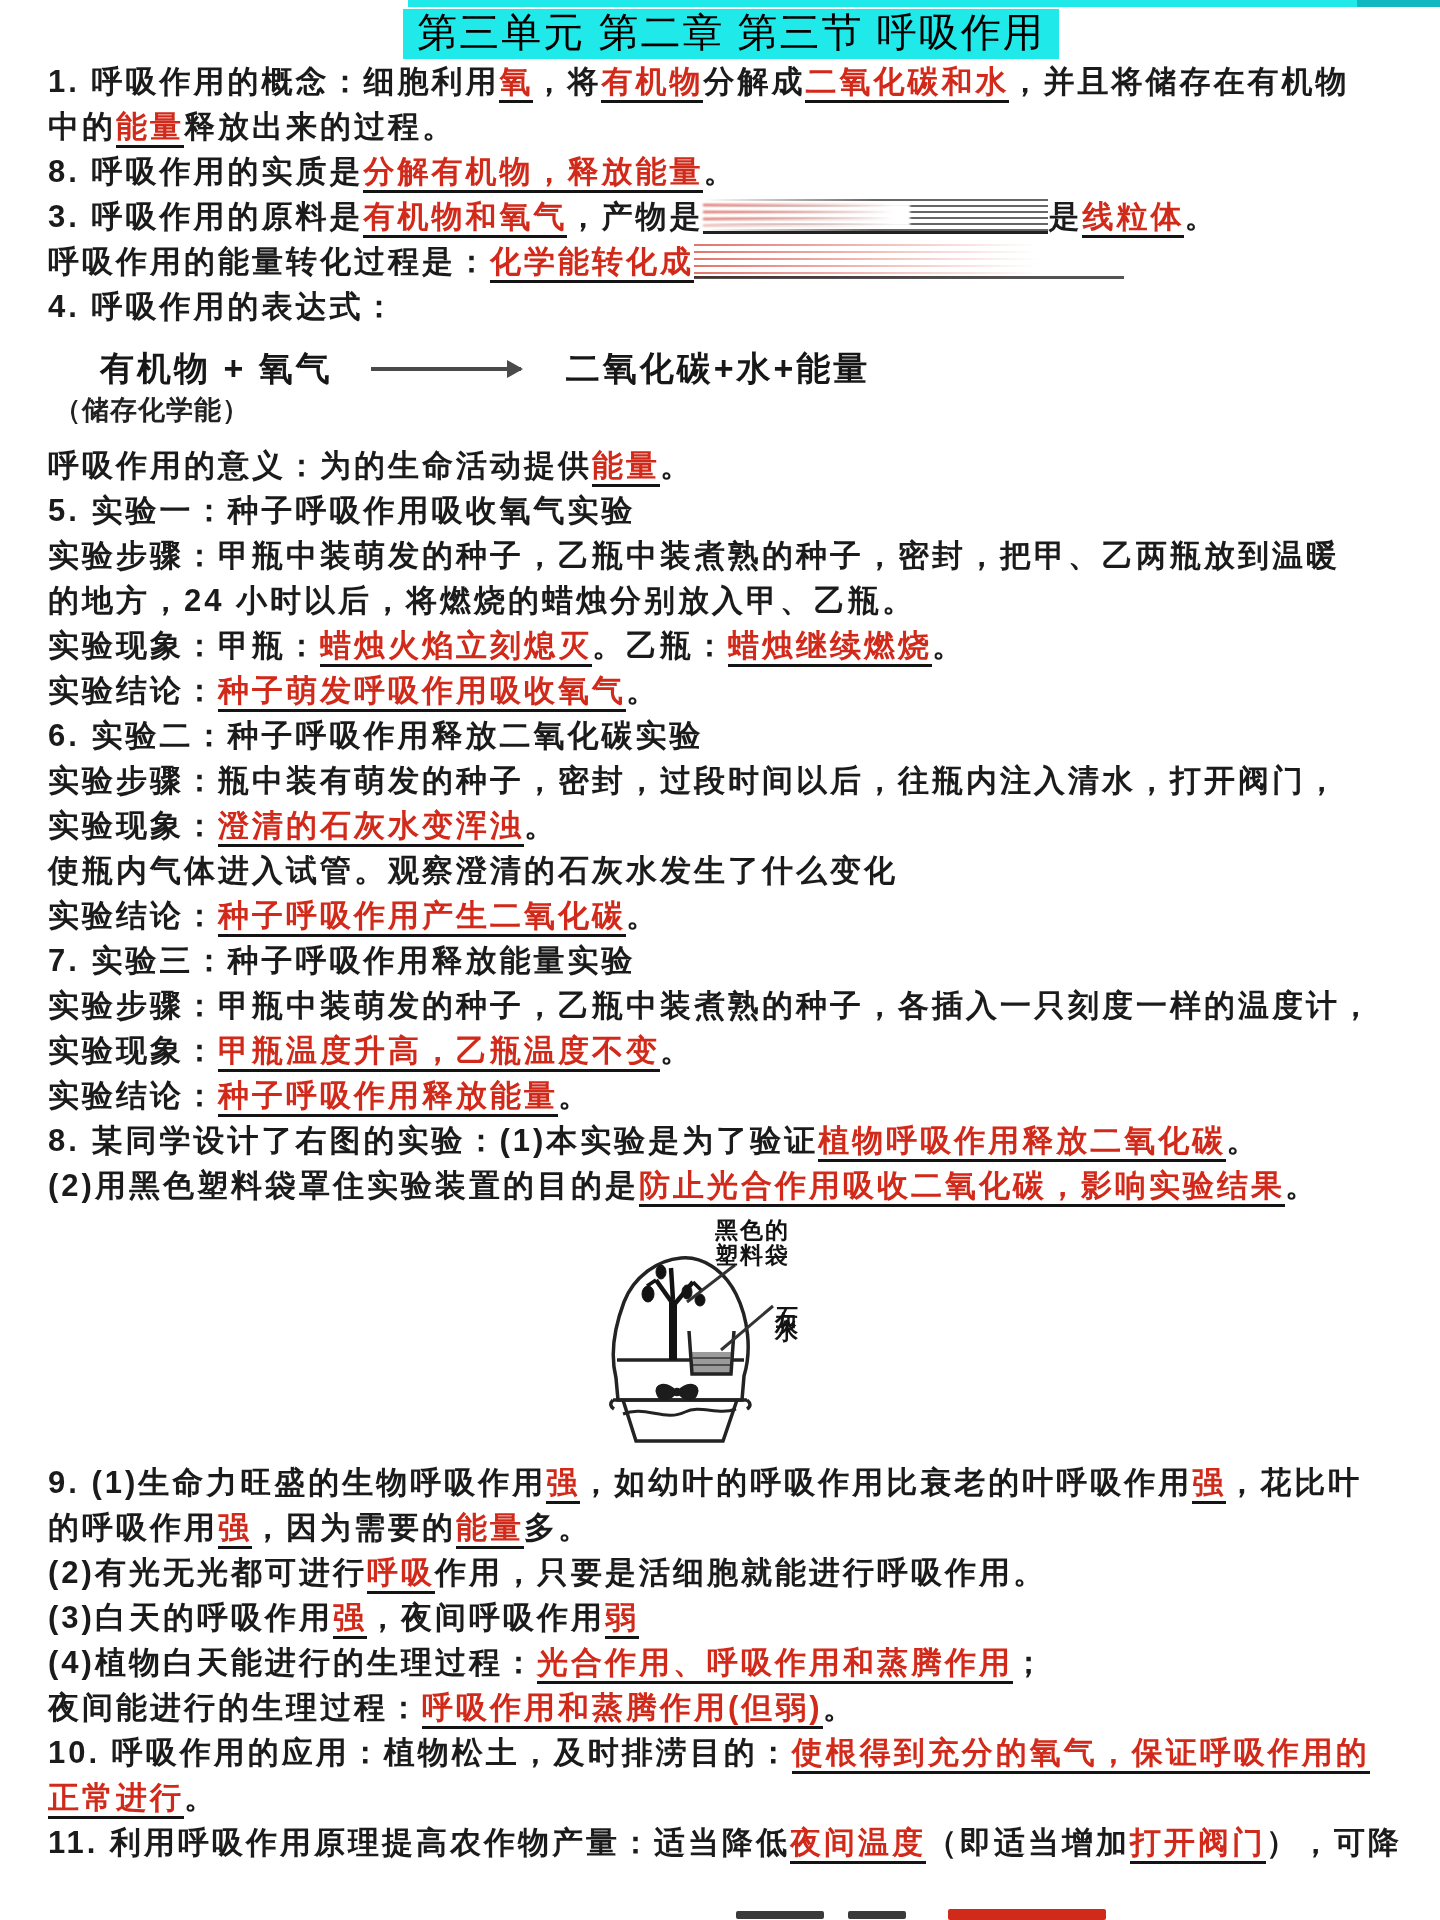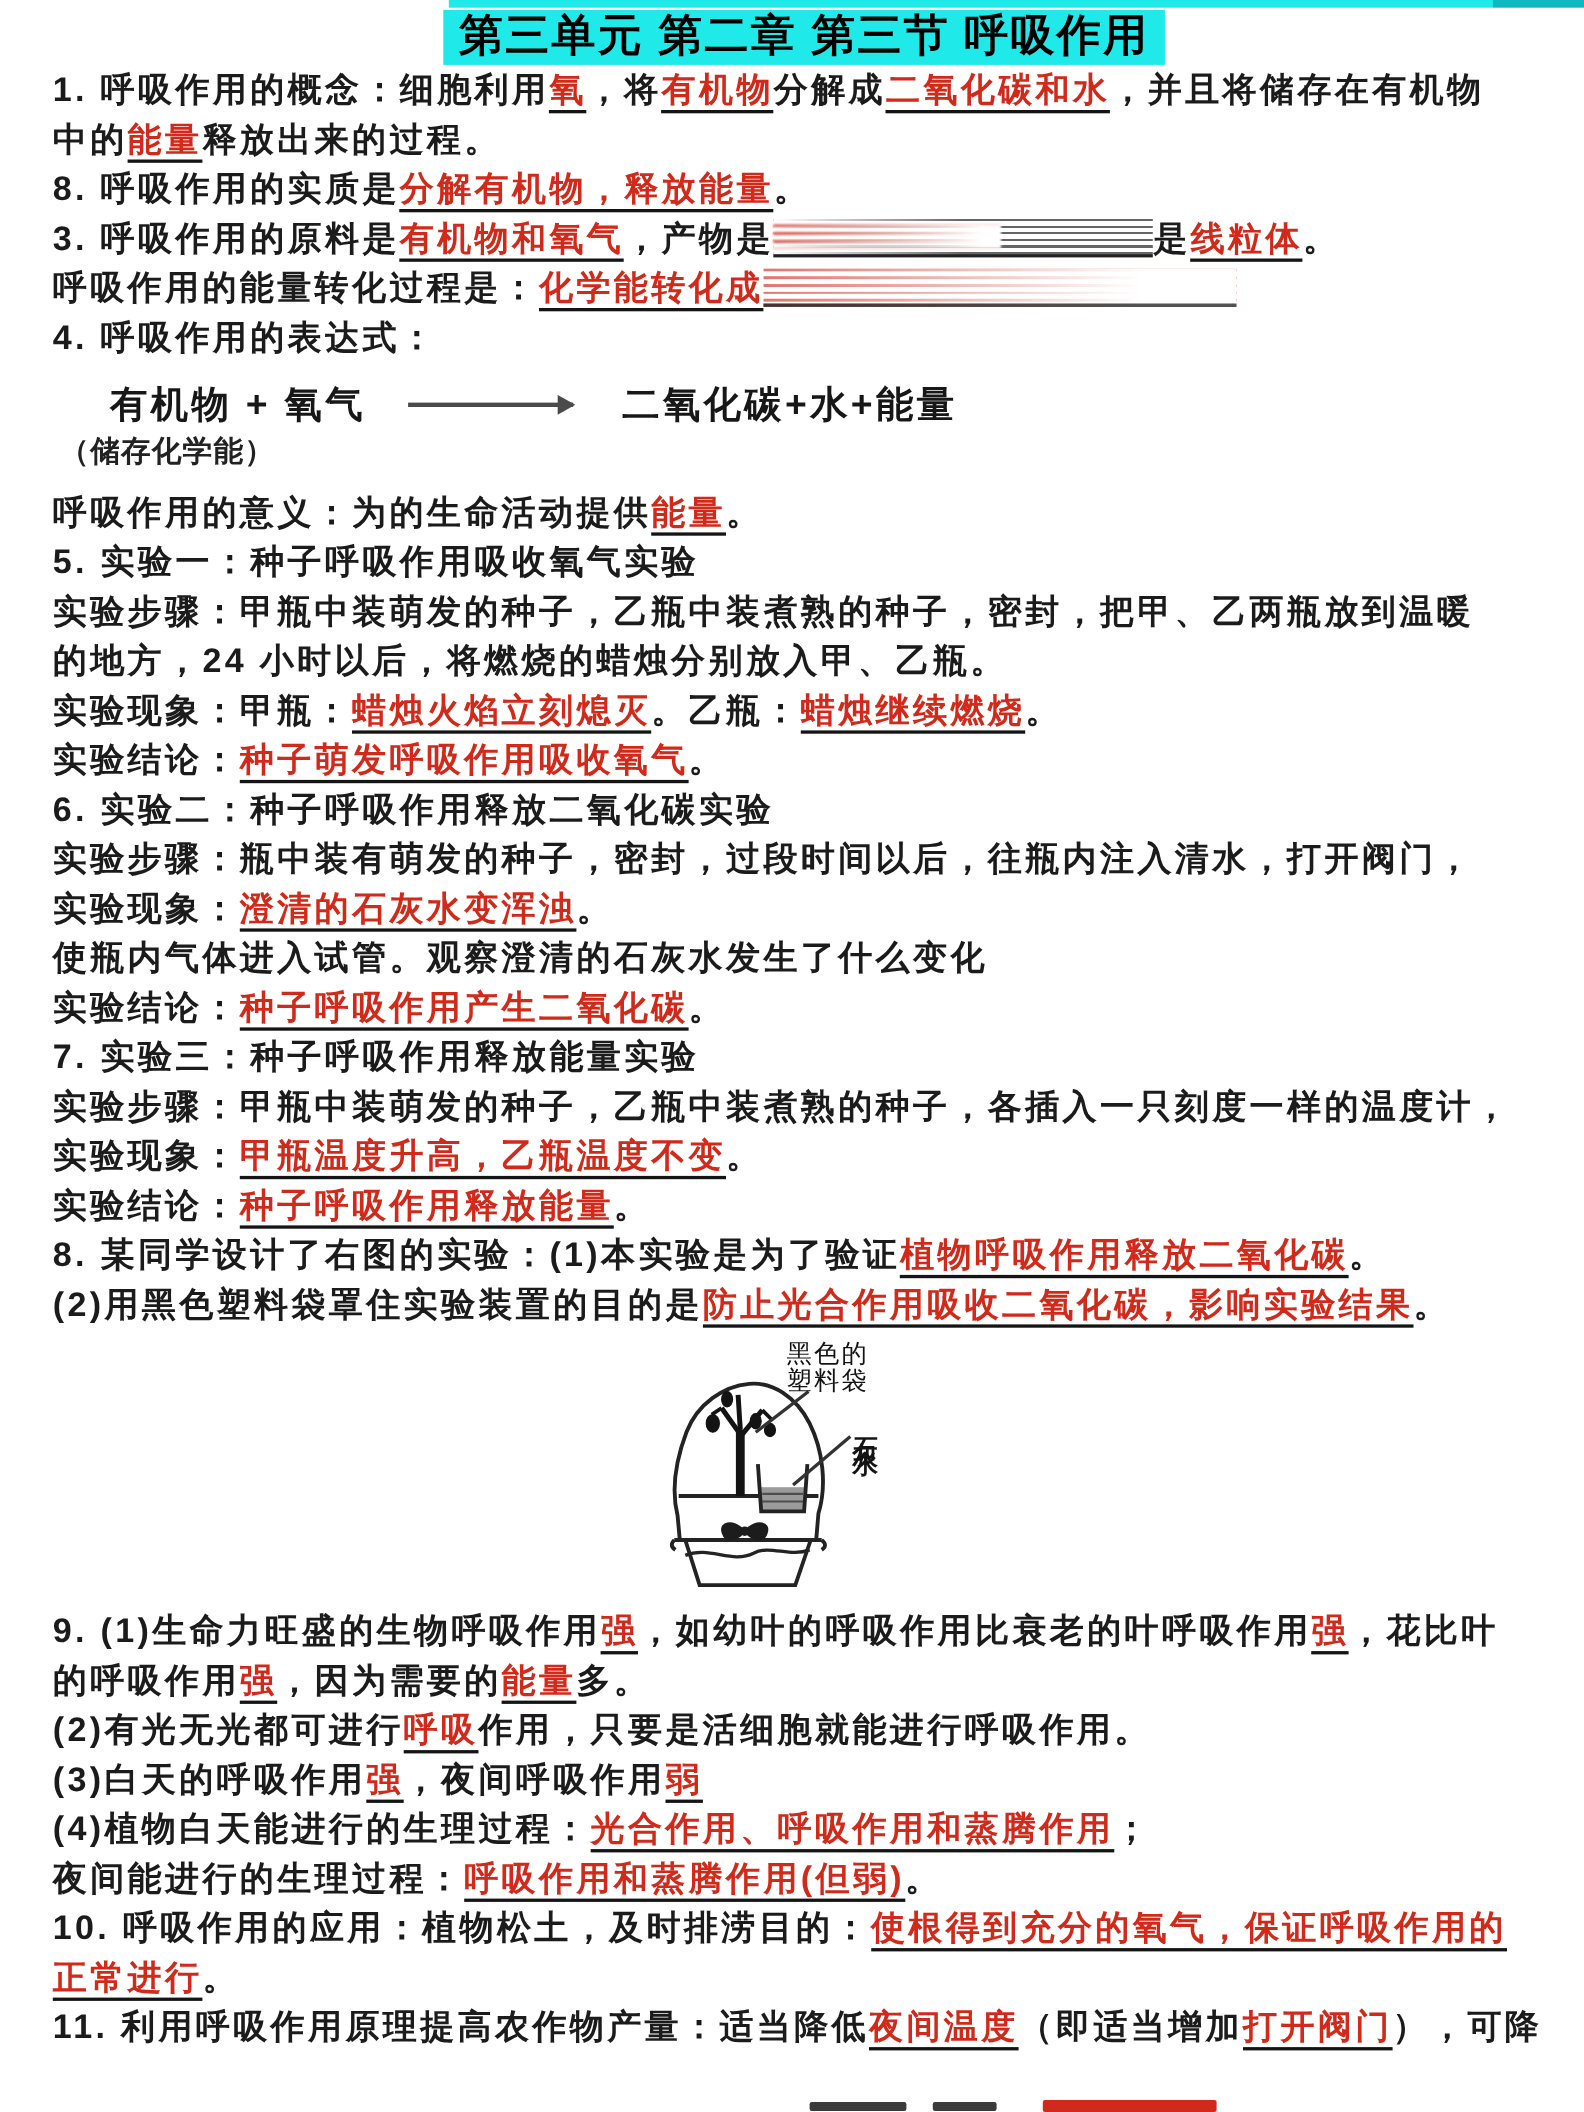--- a/index.html
+++ b/index.html
@@ -10,21 +10,21 @@
     -webkit-font-smoothing:antialiased;
   }
   .top-strip{
     position:absolute;left:408px;top:0;width:1032px;height:7px;
     background:linear-gradient(to right,#20e9e9 0 92%,#10b9c2 92%);
   }
   .doc{position:absolute;left:0;top:0;right:0;padding:0 26px 0 48px;}
   .title-wrap{text-align:center;margin-top:9px;height:50px;}
   .title{
     display:inline-block;background:#20e9e9;color:#000;
-    font-size:40px;font-weight:700;letter-spacing:2px;
+    font-size:40px;font-weight:400;letter-spacing:2px;
     padding:0 14px 4px 14px;line-height:46px;
   }
   .row{
     white-space:nowrap;height:45px;line-height:45px;
     font-size:31px;letter-spacing:3px;
   }
   .seg{color:#1b1b1b;font-weight:600;}
   .seg.red{
     color:#d22a1a;font-weight:800;
     border-bottom:3px solid #141414;padding-bottom:1px;
@@ -60,21 +60,21 @@
   .eq-arrow{display:inline-block;position:relative;width:150px;height:4px;background:#4a4a4a;
             margin:0 32px 0 26px;vertical-align:9px;}
   .eq-arrow::after{content:"";position:absolute;right:-2px;top:-7px;
             border-left:16px solid #4a4a4a;border-top:9px solid transparent;border-bottom:9px solid transparent;}
   .eq-note{height:38px;line-height:34px;padding-left:6px;font-size:27px;font-weight:700;color:#222;
            letter-spacing:1px;margin-bottom:12px;}
   .mid{margin-top:2px;}
   
   .figure-block{position:relative;margin-left:512px;width:330px;height:252px;}
   .figure-block svg{position:absolute;left:0;top:0;}
-  .fig-label-bag{position:absolute;left:155px;top:10px;font-size:23px;font-weight:400;
+  .fig-label-bag{position:absolute;left:155px;top:10px;font-size:23px;font-weight:700;
                  color:#131313;line-height:25px;letter-spacing:2px;}
   .fig-label-lime{position:absolute;left:212px;top:80px;font-size:23px;font-weight:800;color:#131313;
                   writing-mode:vertical-rl;letter-spacing:6px;}
   
   .cutoff{position:absolute;left:0;top:1909px;width:1440px;height:11px;}
   .cutoff i{position:absolute;display:block;border-radius:2px;}
   .cutoff .c1{left:736px;top:2px;width:88px;height:8px;background:#3a3a3a;}
   .cutoff .c2{left:848px;top:2px;width:58px;height:8px;background:#3a3a3a;}
   .cutoff .c3{left:948px;top:0;width:158px;height:11px;background:#d22a1a;}
 </style>

